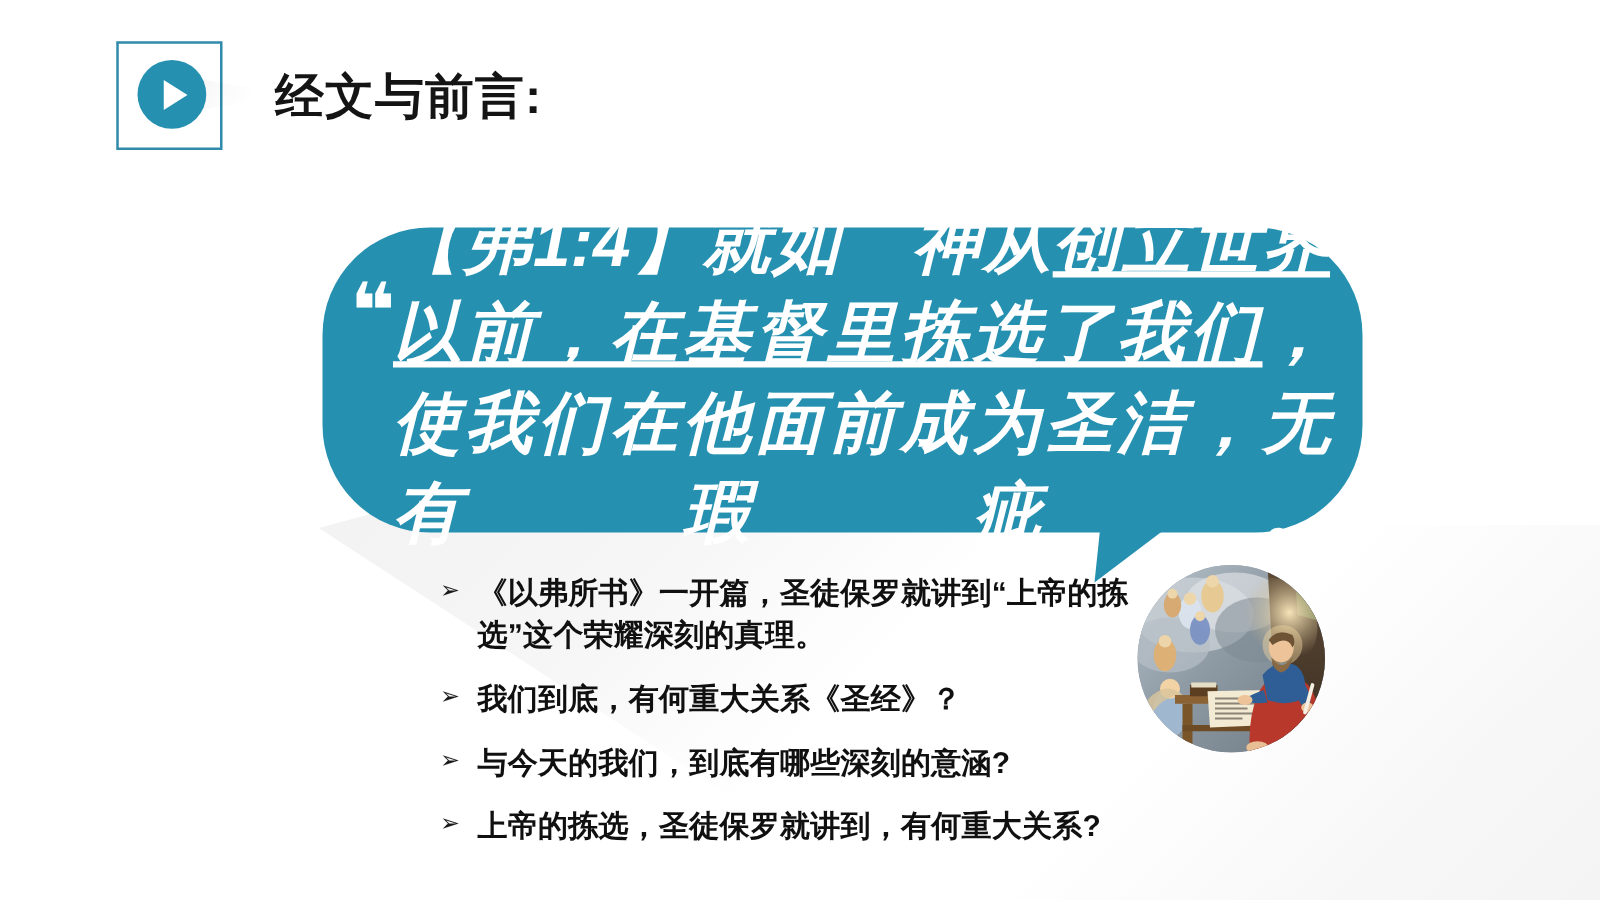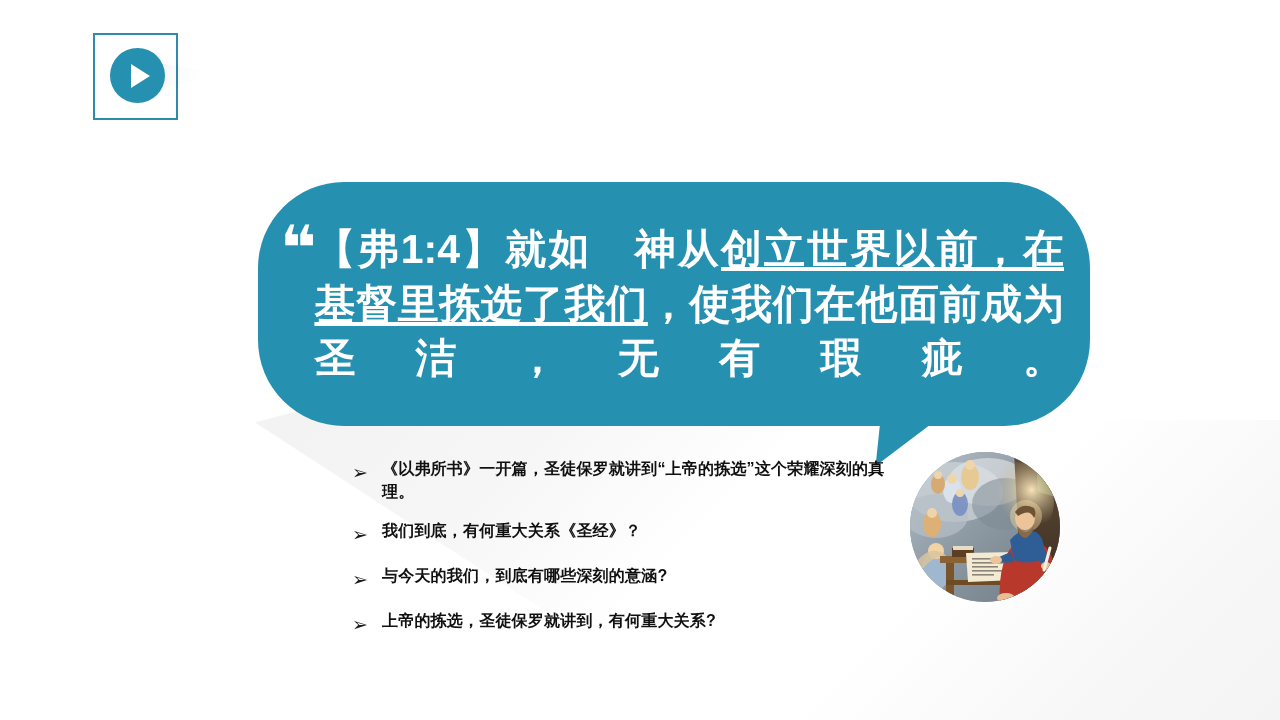--- a/index.html
+++ b/index.html
@@ -143,27 +143,28 @@
     color: #ffffff;
     line-height: 1;
     align-self: flex-start;
     margin-top: 36px;
     margin-right: 2px;
     font-family: "DejaVu Sans", sans-serif;
     letter-spacing: -4px;
   }
   .quote-text {
     flex: 1;
-    font-size: 41px;
+    font-size: 54px;
     font-weight: bold;
     color: #ffffff;
     line-height: 1.33;
     text-align: justify;
     text-align-last: justify;
     letter-spacing: 0px;
+    font-style: italic;
   }
   .quote-text .u {
     text-decoration: underline;
     text-underline-offset: 4px;
   }
 
   
   .bullets {
     position: absolute;
     left: 352px;
@@ -181,21 +182,21 @@
     width: 30px;
     flex: 0 0 30px;
     font-size: 19px;
     color: #1a1a1a;
     line-height: 1.42;
     padding-top: 1px;
     font-family: "DejaVu Sans", sans-serif;
   }
   .bullet-text {
     flex: 1;
-    font-size: 16px;
+    font-size: 24px;
     font-weight: bold;
     color: #101010;
     line-height: 1.42;
     letter-spacing: 0.2px;
   }
 
   
   .portrait {
     position: absolute;
     left: 910px;
@@ -218,20 +219,21 @@
   <div class="corner-shadow"></div>
 
   <div class="header">
 
     <div class="logo-frame"></div>
     <div class="play-shadow"></div>
     <div class="play-circle">
       <div class="play-tri"></div>
     </div>
 
+    <div class="header-title">经文与前言:</div>
   </div>
 
   <div class="bubble-tail"></div>
   <div class="bubble">
     <div class="bubble-inner">
       <span class="quote-mark">❝</span>
       <div class="quote-text">
         <span>【弗1:4】</span><span>就如　神从</span><span class="u">创立世界以前，在基督里拣选了我们</span><span>，使我们在他面前成为圣洁，无有瑕疵。</span>
       </div>
     </div>

